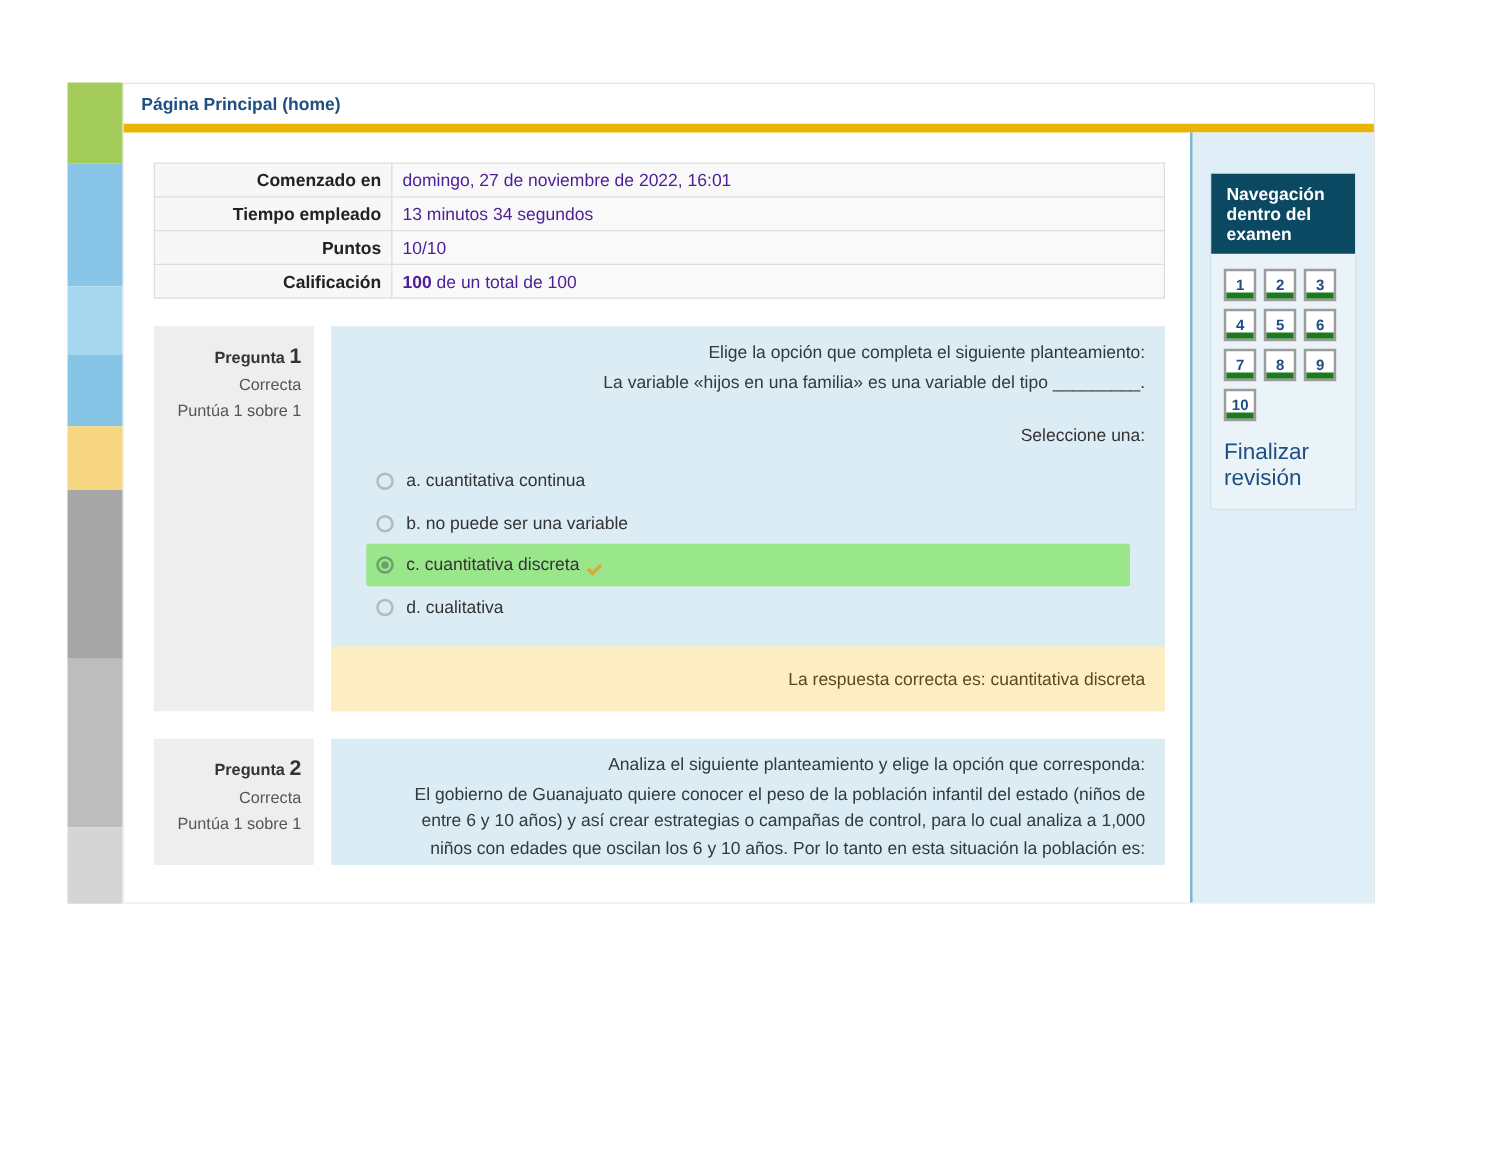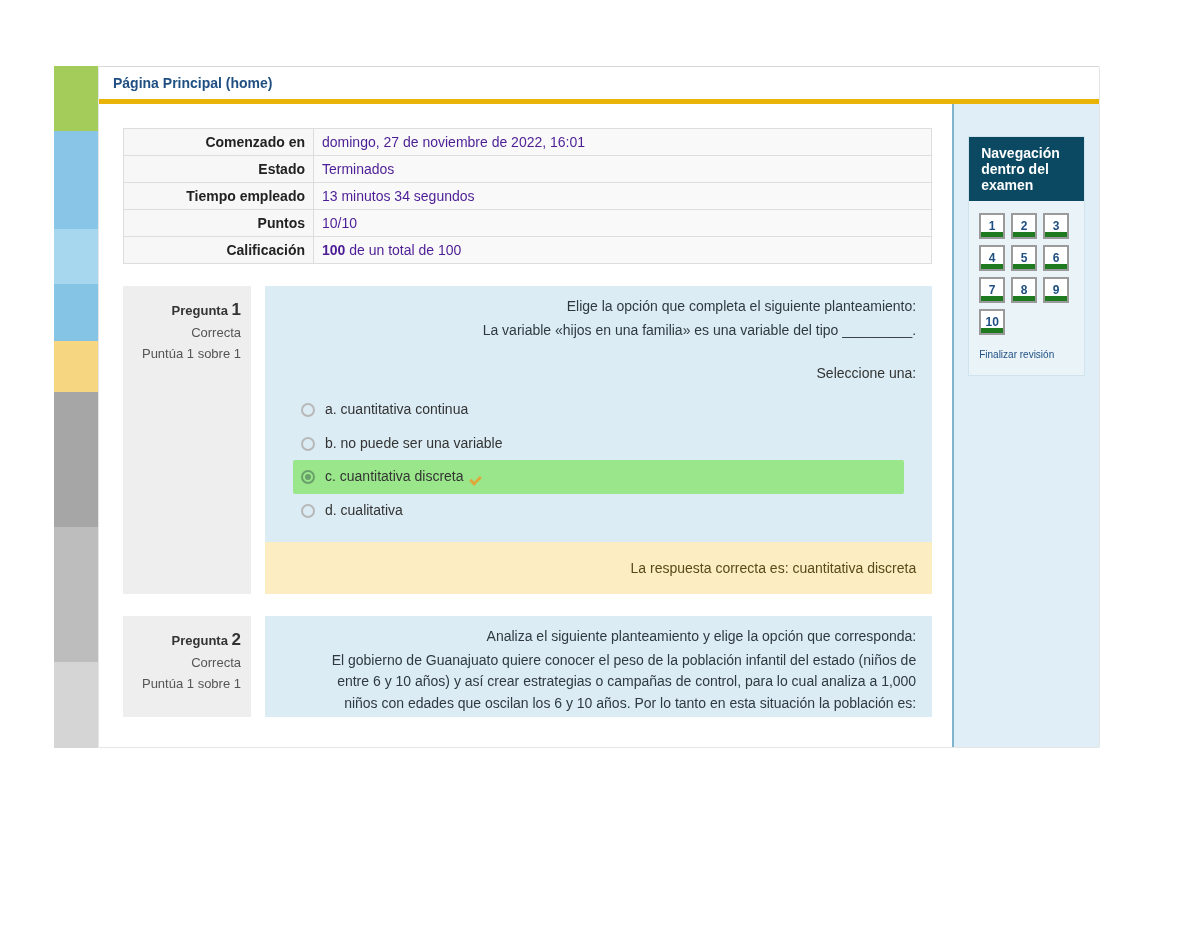--- a/index.html
+++ b/index.html
@@ -36,21 +36,21 @@
   .content {
     margin-left: 44px;
     border: 1px solid #e5e5e5;
     border-top: 1px solid #d8d8d8;
     border-radius: 2px;
     background: #fff;
   }
 
   .breadcrumb {
     padding: 8px 14px;
-    border-bottom: 5px solid #eab308;
+    border-bottom: 7px solid #eab308;
   }
   .breadcrumb a {
     color: #1f4f82;
     font-weight: bold;
     font-size: 14px;
     text-decoration: none;
     font-family: "Trebuchet MS", Arial, sans-serif;
   }
 
   .body-row {
@@ -193,21 +193,21 @@
     font-size: 12px; font-weight: bold;
     color: #1f4f82;
     text-decoration: none;
     box-shadow: inset 0 -5px 0 0 #1e7a1e;
   }
   .finish-link {
     display: inline-block;
     margin-top: 14px;
     color: #1f4f82;
     text-decoration: none;
-    font-size: 10px;
+    font-size: 18px;
   }
 </style>
 </head>
 <body>
 
 <div class="page-wrap">
   <div class="side-bars">
     <div class="sb-green"></div>
     <div class="sb-blue1"></div>
     <div class="sb-blue2"></div>
@@ -226,24 +226,20 @@
 
     <div class="body-row">
 
       <div class="main-col">
 
         <table class="summary">
           <tbody>
             <tr>
                 <th>Comenzado en</th>
                 <td>domingo, 27 de noviembre de 2022, 16:01</td>
-              </tr>
-            <tr>
-                <th>Estado</th>
-                <td>Terminados</td>
               </tr>
             <tr>
                 <th>Tiempo empleado</th>
                 <td>13 minutos 34 segundos</td>
               </tr>
             <tr>
                 <th>Puntos</th>
                 <td>10/10</td>
               </tr>
             <tr>

